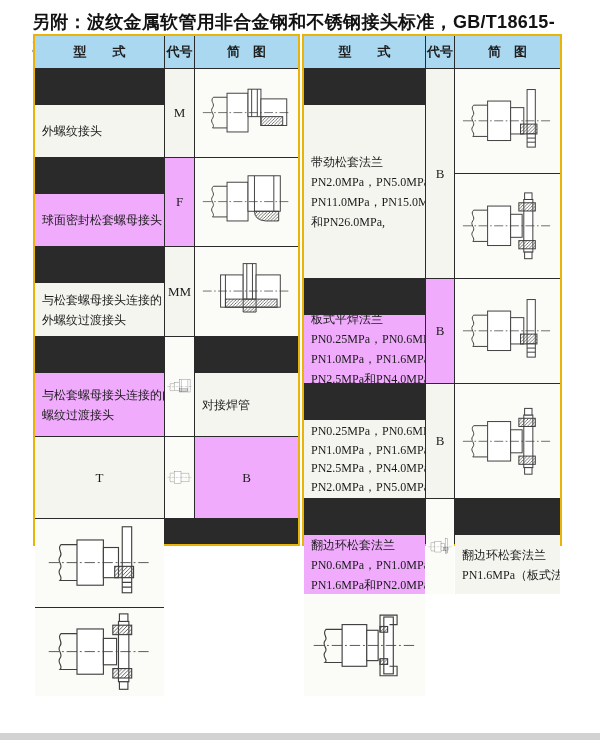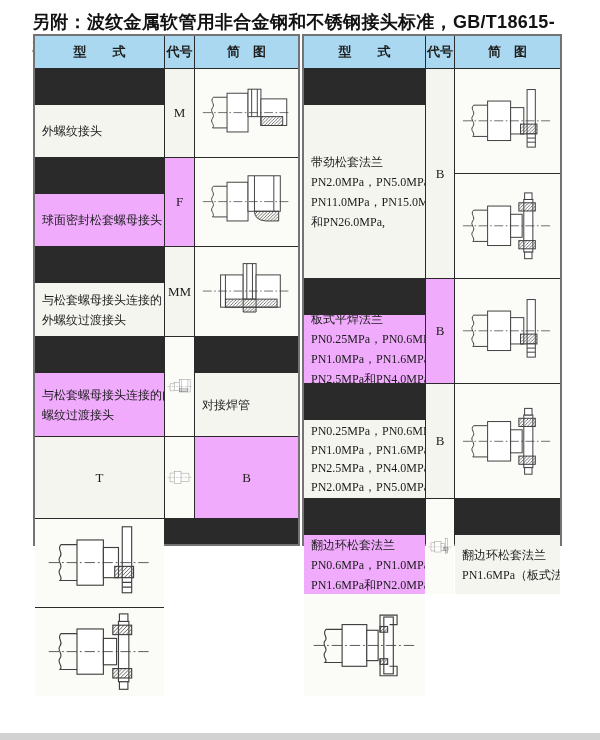--- a/index.html
+++ b/index.html
@@ -8,21 +8,21 @@
     font-family:"Liberation Serif","DejaVu Serif",serif;
     -webkit-font-smoothing:antialiased;overflow:hidden;
   }
   .page-title{
     position:absolute;left:32px;top:10px;width:545px;
     font-family:"Liberation Sans","DejaVu Sans",sans-serif;
     font-weight:bold;font-size:18px;color:#121212;letter-spacing:0.3px;
   }
   .tbl{
     position:absolute;top:34px;box-sizing:border-box;
-    display:grid;gap:1px;background:#2a2a2a;border:2px solid #737373;
+    display:grid;gap:1px;background:#2a2a2a;border:2px solid #eab308;
     height:512px;
   }
   .tbl-left{left:33px;width:267px;grid-template-columns:129px 29px 103px;
     grid-template-rows:32px 88px 88px 89px 99px 81px 177px;}
   .tbl-right{left:302px;width:260px;grid-template-columns:121px 28px 105px;
     grid-template-rows:32px 209px 104px 114px 95px 101px;}
   .cell{background:#f5f5f0;overflow:hidden;}
   .head{
     background:#aad8f0;display:flex;align-items:center;justify-content:center;
     font-size:13px;font-weight:600;color:#1d1d1d;white-space:pre;

